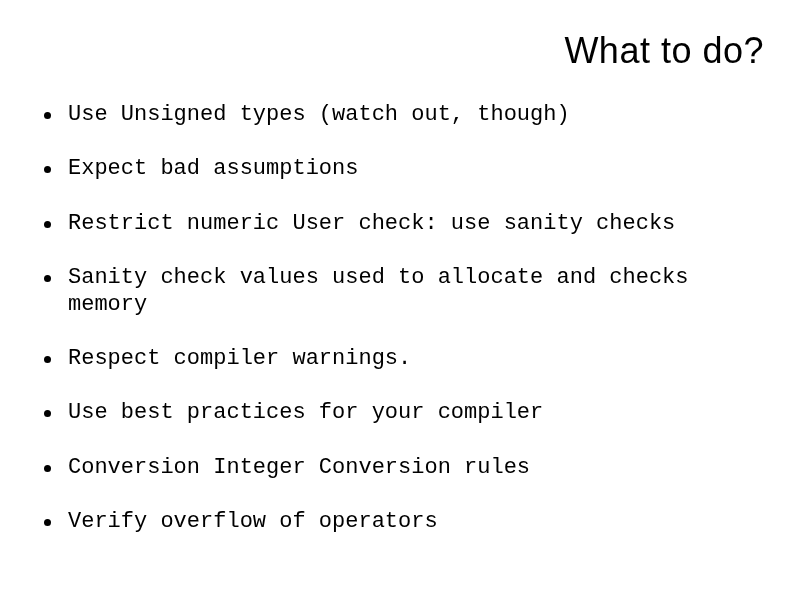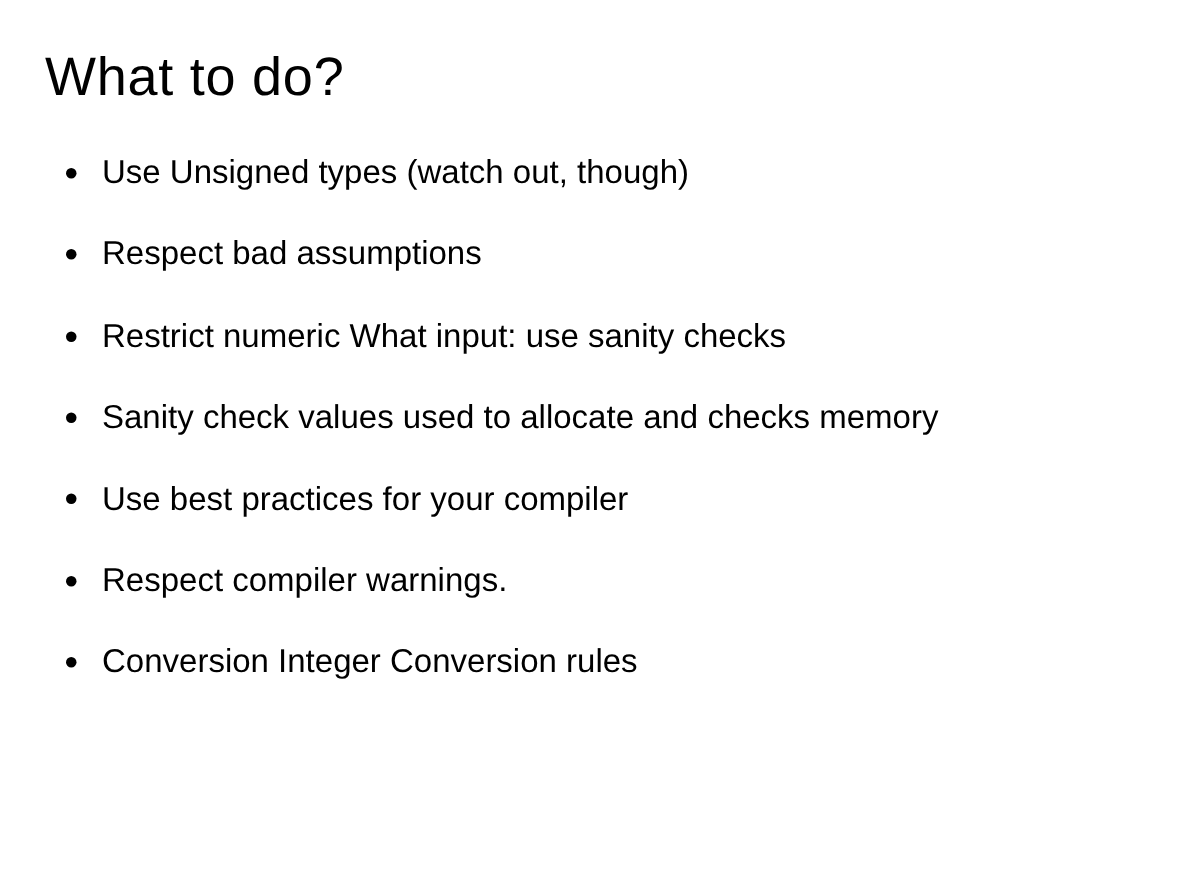--- a/index.html
+++ b/index.html
@@ -13,54 +13,56 @@
   }
   .slide {
     box-sizing: border-box;
     width: 794px;
     height: 595px;
     padding: 20px 30px 40px 30px;
   }
   .title {
     font-size: 36px;
     font-weight: 400;
-    text-align: left;
+    text-align: right;
     margin: 10px 0 30px 0;
     letter-spacing: 0.5px;
   }
   ul.bullets {
     list-style: none;
     margin: 0;
     padding: 0 0 0 10px;
   }
   ul.bullets li {
     font-size: 22px;
     line-height: 1.2;
     margin: 0 0 28px 0;
     position: relative;
     padding-left: 28px;
+    font-family: Liberation Mono, monospace;
   }
   ul.bullets li::before {
     content: "";
     position: absolute;
     left: 4px;
     top: 0.45em;
     width: 7px;
     height: 7px;
     background: #000;
     border-radius: 50%;
   }
 </style>
 </head>
 <body>
 
 <div class="slide">
   <h1 class="title">What to do?</h1>
   <ul class="bullets">
     <li>Use Unsigned types (watch out, though)</li>
-    <li>Respect bad assumptions</li>
-    <li>Restrict numeric What input: use sanity checks</li>
+    <li>Expect bad assumptions</li>
+    <li>Restrict numeric User check: use sanity checks</li>
     <li>Sanity check values used to allocate and checks memory</li>
+    <li>Respect compiler warnings.</li>
     <li>Use best practices for your compiler</li>
-    <li>Respect compiler warnings.</li>
     <li>Conversion Integer Conversion rules</li>
+    <li>Verify overflow of operators</li>
   </ul>
 </div>
 
 </body></html>

